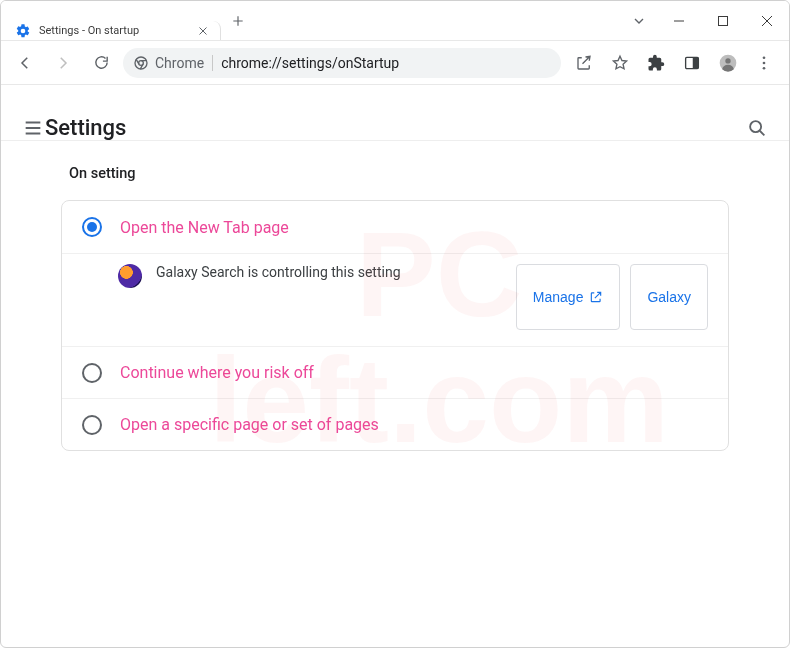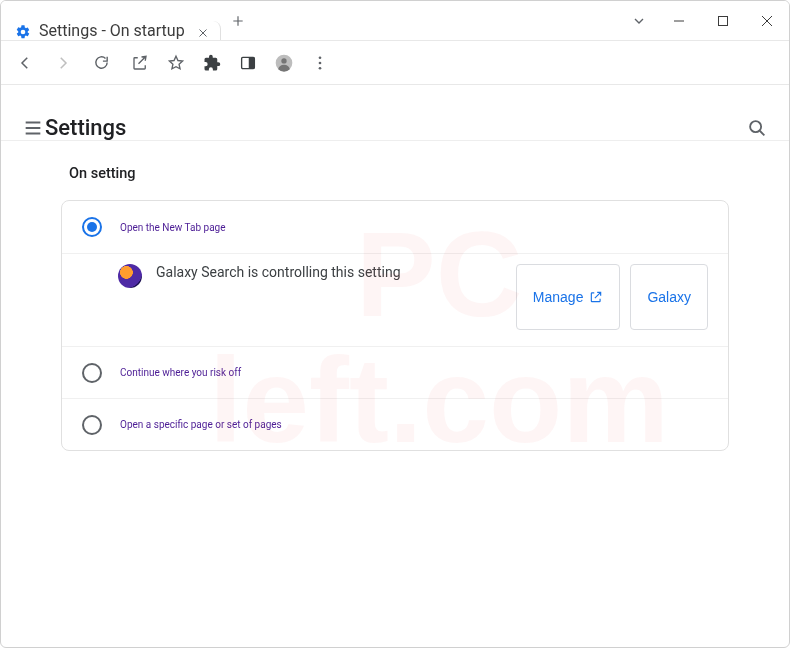--- a/index.html
+++ b/index.html
@@ -37,29 +37,29 @@
   
   .titlebar {
     height: 40px;
     display: flex;
     align-items: stretch;
     background: #fff;
     border-bottom: 1px solid #e8e8e8;
   }
   .tab {
     display: flex;
-    align-items: flex-end;
+    align-items: center;
     gap: 8px;
     padding: 0 10px 0 14px;
     min-width: 220px;
     border-right: 1px solid #e0e0e0;
     background: #fff;
     border-top-left-radius: 8px;
     border-top-right-radius: 8px;
-    font-size: 16px;
+    font-size: 11px;
     color: #3c3c3c;
     margin-top: 20px;
   }
   .tab .favicon { width:16px; height:16px; }
   .tab .title { flex:1; white-space:nowrap; overflow:hidden; text-overflow:ellipsis; }
   .tab .close { width:14px; height:14px; color:#5f6368; display:flex; align-items:center; justify-content:center; }
   .newtab { width:34px; display:flex; align-items:center; justify-content:center; color:#5f6368; }
   .title-spacer { flex:1; }
   .win-controls { display:flex; align-items:center; }
   .win-btn { width:44px; height:40px; display:flex; align-items:center; justify-content:center; color:#3c3c3c; }
@@ -129,21 +129,21 @@
     flex:0 0 20px;
     position:relative;
   }
   .radio.checked { border-color:#1a73e8; }
   .radio.checked::after {
     content:"";
     position:absolute; inset:3px;
     background:#1a73e8;
     border-radius:50%;
   }
-  .row-label { font-size:10px; color:#4c1d95; }
+  .row-label { font-size:16px; color:#ec4899; }
   .subrow {
     display:flex;
     padding:10px 20px 16px 56px;
     gap:14px;
   }
   .ext-icon {
     width:24px; height:24px;
     border-radius:50%;
     background: radial-gradient(circle at 35% 35%, #ff9d2f 0 28%, #4e2aa5 30% 70%, #1e1254 72% 100%);
     flex:0 0 24px;
@@ -226,20 +226,31 @@
     </div>
     <div class="nav-btn disabled">
       <svg viewBox="0 0 24 24" width="18" height="18">
           <path fill="none" stroke="#bfbfbf" stroke-width="2" d="M9 5l7 7-7 7"></path>
         </svg>
     </div>
     <div class="nav-btn">
       <svg viewBox="0 0 24 24" width="17" height="17">
           <path fill="none" stroke="#5f6368" stroke-width="2" d="M20 12a8 8 0 1 1-2.34-5.66M20 4v6h-6"></path>
         </svg>
+    </div>
+    <div class="omnibox">
+      <span class="site-chip">
+        <svg viewBox="0 0 24 24" width="16" height="16">
+            <circle cx="12" cy="12" r="9" fill="none" stroke="#5f6368" stroke-width="2"></circle>
+            <circle cx="12" cy="12" r="3.5" fill="none" stroke="#5f6368" stroke-width="2"></circle>
+            <path fill="none" stroke="#5f6368" stroke-width="2" d="M12 8.5h8.5M8.9 13.8L4.6 6.3M15.1 13.8l-4.3 7.5"></path>
+          </svg>
+        <span>Chrome</span>
+      </span>
+      <span class="url">chrome://settings/onStartup</span>
     </div>
     <div class="addr-icons">
       <div class="addr-icon">
         <svg viewBox="0 0 24 24" width="18" height="18">
             <path fill="none" stroke="#5f6368" stroke-width="1.8" d="M14 4l6-1-1 6M20 3L10 13M9 5H5a1 1 0 0 0-1 1v13a1 1 0 0 0 1 1h13a1 1 0 0 0 1-1v-4"></path>
           </svg>
       </div>
       <div class="addr-icon">
         <svg viewBox="0 0 24 24" width="18" height="18">
             <path fill="none" stroke="#5f6368" stroke-width="1.8" d="M12 3l2.6 5.7 6.2.6-4.7 4.3 1.3 6.1L12 16.9 6.6 19.7l1.3-6.1L3.2 9.3l6.2-.6z"></path>

